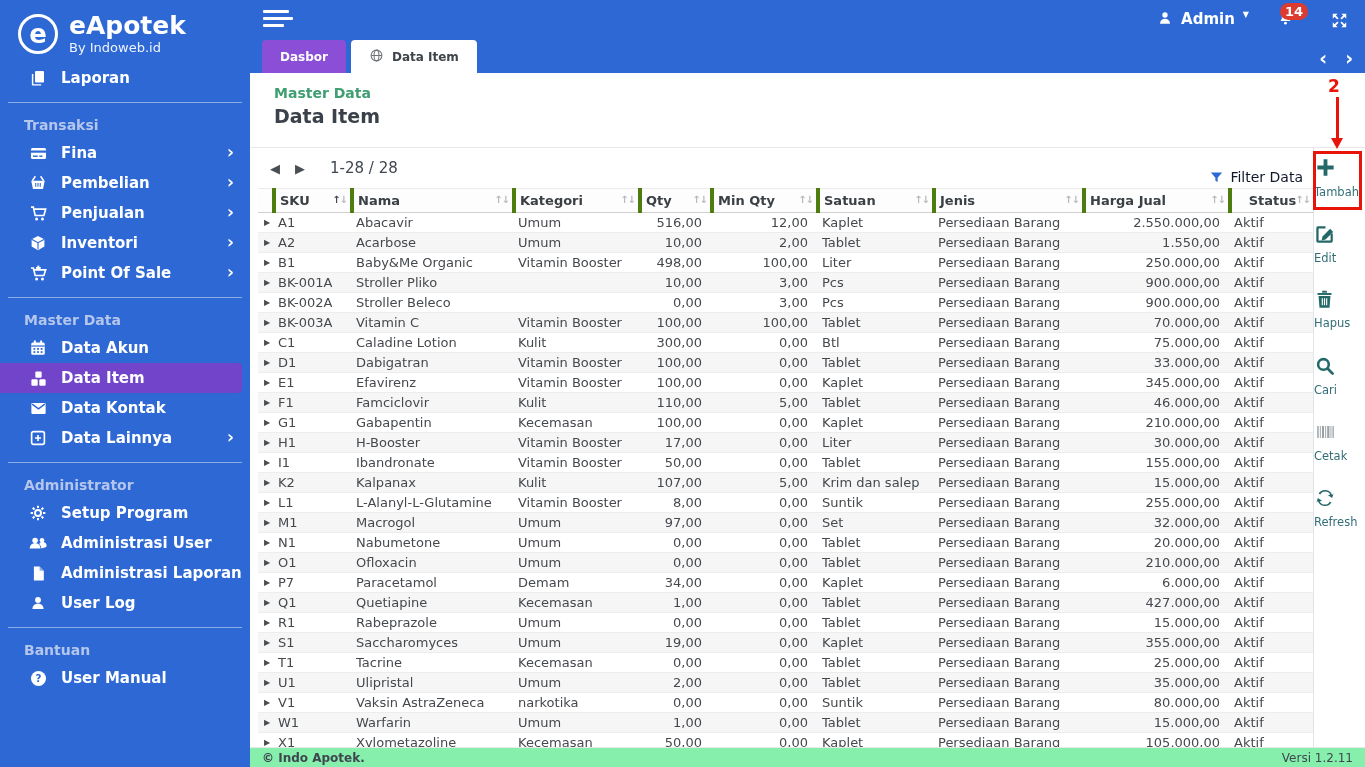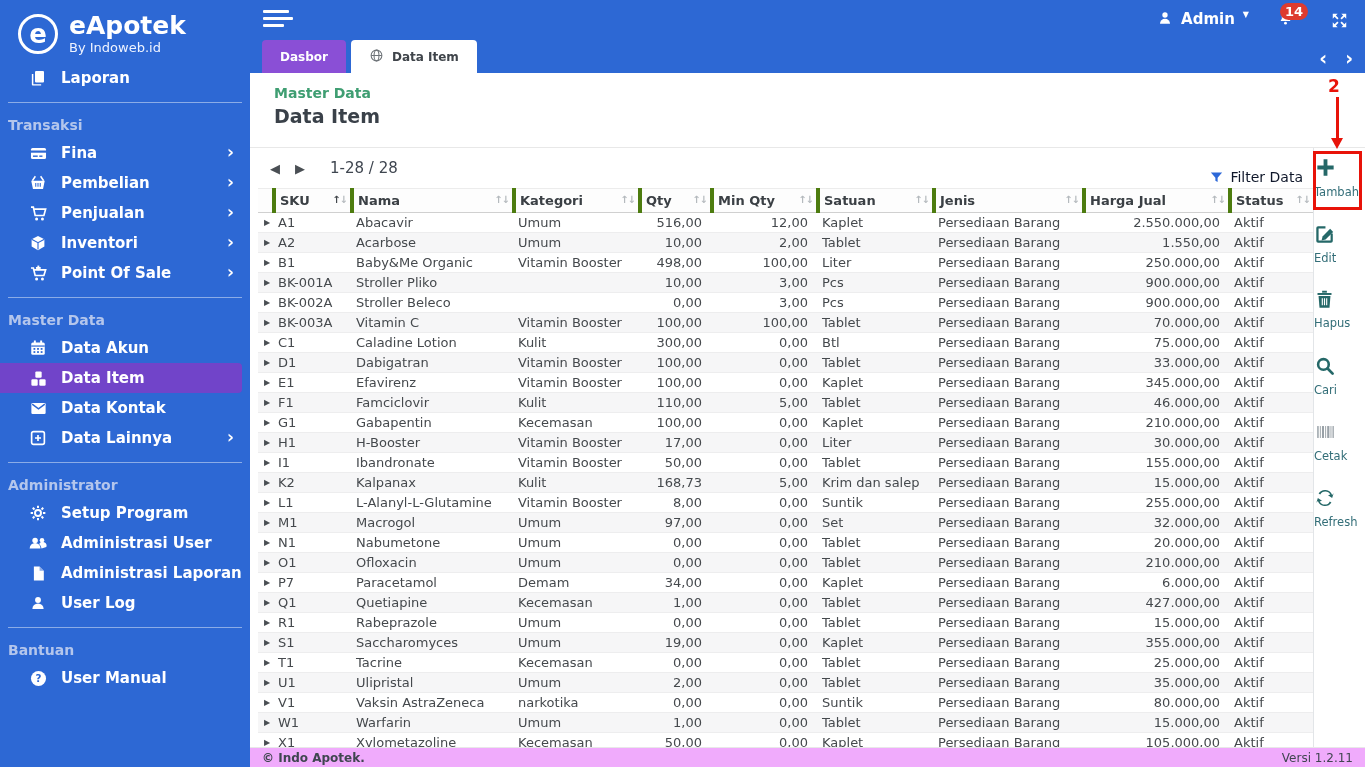--- a/index.html
+++ b/index.html
@@ -6,21 +6,21 @@
     font-family:"DejaVu Sans","Liberation Sans",sans-serif;background:#fff;}
   *{box-sizing:border-box;}
 
   
   .sidebar{position:absolute;left:0;top:0;width:250px;height:767px;background:#2d68d4;color:#fff;z-index:4;}
   .logo{display:flex;align-items:center;gap:11px;padding:13px 10px 8px 18px;}
   .logo-badge{width:40px;height:40px;border:3px solid #fff;border-radius:50%;display:flex;align-items:center;justify-content:center;font-size:26px;font-weight:bold;line-height:1;}
   .logo-name{font-size:25px;font-weight:bold;line-height:1.05;}
   .logo-tag{font-size:13px;color:#eef3ff;margin-top:1px;}
   .s-divider{border:0;border-top:1px solid rgba(255,255,255,.45);margin:9px 8px;}
-  .s-title{color:#b4c6ec;font-size:14px;font-weight:bold;padding:5px 0 5px 8px;}
+  .s-title{color:#b4c6ec;font-size:14px;font-weight:bold;padding:5px 0 5px 24px;}
   .s-item{display:flex;align-items:center;height:30px;padding-left:28px;gap:13px;font-size:15px;font-weight:bold;position:relative;cursor:pointer;}
   .s-item .chev{position:absolute;right:16px;font-size:17px;font-weight:bold;top:50%;transform:translateY(-54%);}
   .s-item.active{background:#7144c9;margin-right:8px;border-radius:0 4px 4px 0;}
   .s-ico{width:20px;display:flex;justify-content:center;}
 
   
   .topbar{position:absolute;left:250px;top:0;right:0;height:40px;background:#2d68d4;}
   .burger{position:absolute;left:13px;top:10px;cursor:pointer;}
   .burger div{height:3px;background:#fff;margin-bottom:4px;border-radius:1px;}
   .b1{width:26px;}.b2{width:30px;}.b3{width:21px;}
@@ -57,36 +57,36 @@
   th .sort{position:absolute;right:3px;top:5px;font-size:10px;letter-spacing:-1px;color:#b5babe;}
   th .sort.sorted .u{color:#43484d;}
   tbody tr{border-top:1px solid #ededee;}
   tbody tr:nth-child(even){background:#f6f6f7;}
   tbody td{height:20px;padding:0 4px;white-space:nowrap;overflow:hidden;}
   td.r{text-align:right;padding-right:10px;}
   td.expander{padding-left:6px;font-size:8px;color:#494e53;cursor:pointer;}
   th:nth-child(1){width:16px;}  th:nth-child(2){width:78px;}  th:nth-child(3){width:162px;}
   th:nth-child(4){width:126px;} th:nth-child(5){width:72px;}  th:nth-child(6){width:106px;}
   th:nth-child(7){width:116px;} th:nth-child(8){width:150px;} th:nth-child(9){width:146px;}
-  th:nth-child(10){width:83px;}
+  th:nth-child(10){width:83px;text-align:center;}
 
   
   .action-bar{position:absolute;top:75px;right:0;width:52px;bottom:20px;background:#fff;border-left:1px solid #e2e5e8;}
   .act{position:absolute;left:0;width:100%;text-align:left;cursor:pointer;}
   .act .lbl{display:block;font-size:11.5px;color:#336e78;margin-top:2px;}
   .a1{top:8px;}.a2{top:75px;}.a3{top:141px;}.a4{top:207px;}.a5{top:273px;}.a6{top:339px;}
 
   
   .ann-num{position:absolute;left:1328px;top:76px;color:#e81309;font-size:17px;font-weight:bold;z-index:9;}
   .ann-line{position:absolute;left:1336px;top:97px;width:3px;height:42px;background:#e81309;z-index:9;}
   .ann-head{position:absolute;left:1331px;top:138px;width:0;height:0;border-left:6.5px solid transparent;border-right:6.5px solid transparent;border-top:11px solid #e81309;z-index:9;}
   .ann-box{position:absolute;left:1313px;top:151px;width:49px;height:59px;border:3px solid #e81309;z-index:9;pointer-events:none;}
 
   
-  .footer{position:absolute;left:250px;right:0;bottom:0;height:20px;background:#f0abfc;border-top:1px solid #e8e8e8;display:flex;justify-content:space-between;align-items:center;padding:0 12px;font-size:12px;color:#3f4650;z-index:6;}
+  .footer{position:absolute;left:250px;right:0;bottom:0;height:20px;background:#86efac;border-top:1px solid #e8e8e8;display:flex;justify-content:space-between;align-items:center;padding:0 12px;font-size:12px;color:#3f4650;z-index:6;}
   .copy{font-weight:bold;}
 </style>
 </head>
 <body>
 
 <div class="sidebar">
   <div class="logo">
     <div class="logo-badge">e</div>
     <div>
       <div class="logo-name">eApotek</div>
@@ -527,21 +527,21 @@
             <td>Tablet</td>
             <td>Persediaan Barang</td>
             <td class="r">155.000,00</td>
             <td>Aktif</td>
           </tr>
           <tr>
             <td class="expander">▶</td>
             <td>K2</td>
             <td>Kalpanax</td>
             <td>Kulit</td>
-            <td class="r">168,73</td>
+            <td class="r">107,00</td>
             <td class="r">5,00</td>
             <td>Krim dan salep</td>
             <td>Persediaan Barang</td>
             <td class="r">15.000,00</td>
             <td>Aktif</td>
           </tr>
           <tr>
             <td class="expander">▶</td>
             <td>L1</td>
             <td>L-Alanyl-L-Glutamine</td>

